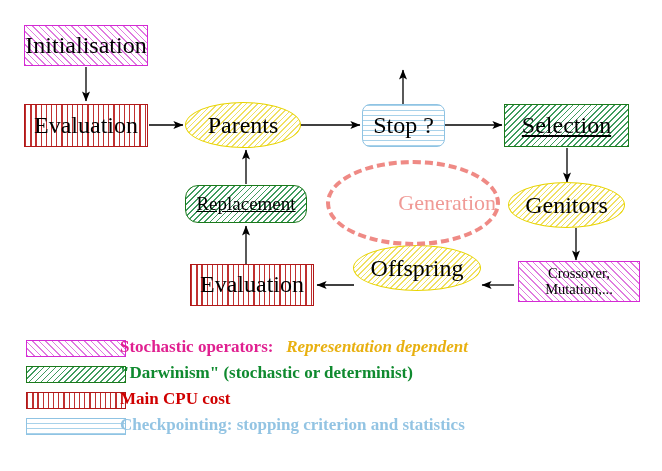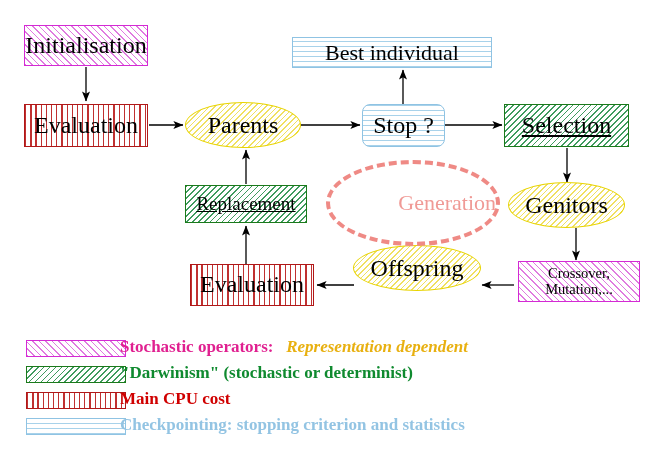--- a/index.html
+++ b/index.html
@@ -203,23 +203,20 @@
   </div>
 
   <div class="node fill-red t-21" style="left:24px; top:104px; width:124px; height:43px;">
     <span class="label">Evaluation</span>
   </div>
 
   <div class="ellipse t-21" style="left:185px; top:102px; width:116px; height:46px;">
     <span class="label">Parents</span>
   </div>
 
-  <div class="node fill-blue t-22" style="left:292px; top:37px; width:200px; height:31px;">
-    <span class="label">Best individual</span>
-  </div>
 
   <div class="node fill-blue rounded t-21" style="left:362px; top:104px; width:83px; height:43px;">
     <span class="label">Stop ?</span>
   </div>
 
   <div class="node fill-green t-21" style="left:504px; top:104px; width:125px; height:43px;">
     <span class="label">Selection</span>
   </div>
 
   <div class="ellipse t-21" style="left:508px; top:182px; width:117px; height:46px;">
@@ -232,21 +229,21 @@
   </div>
 
   <div class="ellipse t-21" style="left:353px; top:245px; width:128px; height:46px;">
     <span class="label">Offspring</span>
   </div>
 
   <div class="node fill-red t-21" style="left:190px; top:264px; width:124px; height:42px;">
     <span class="label">Evaluation</span>
   </div>
 
-  <div class="node fill-green t-19" style="left:185px; top:185px; width:122px; height:38px;">
+  <div class="node fill-green t-19" style="left:185px; top:185px; width:122px; height:38px;border-radius:13px;">
     <span class="label">Replacement</span>
   </div>
 
   <div class="gen-ellipse" style="left:326px; top:160px; width:174px; height:86px;">
     <span class="gen-label">Generation</span>
   </div>
 
   <div id="legend">
 
     <div class="legend-row" style="top:4px;">

